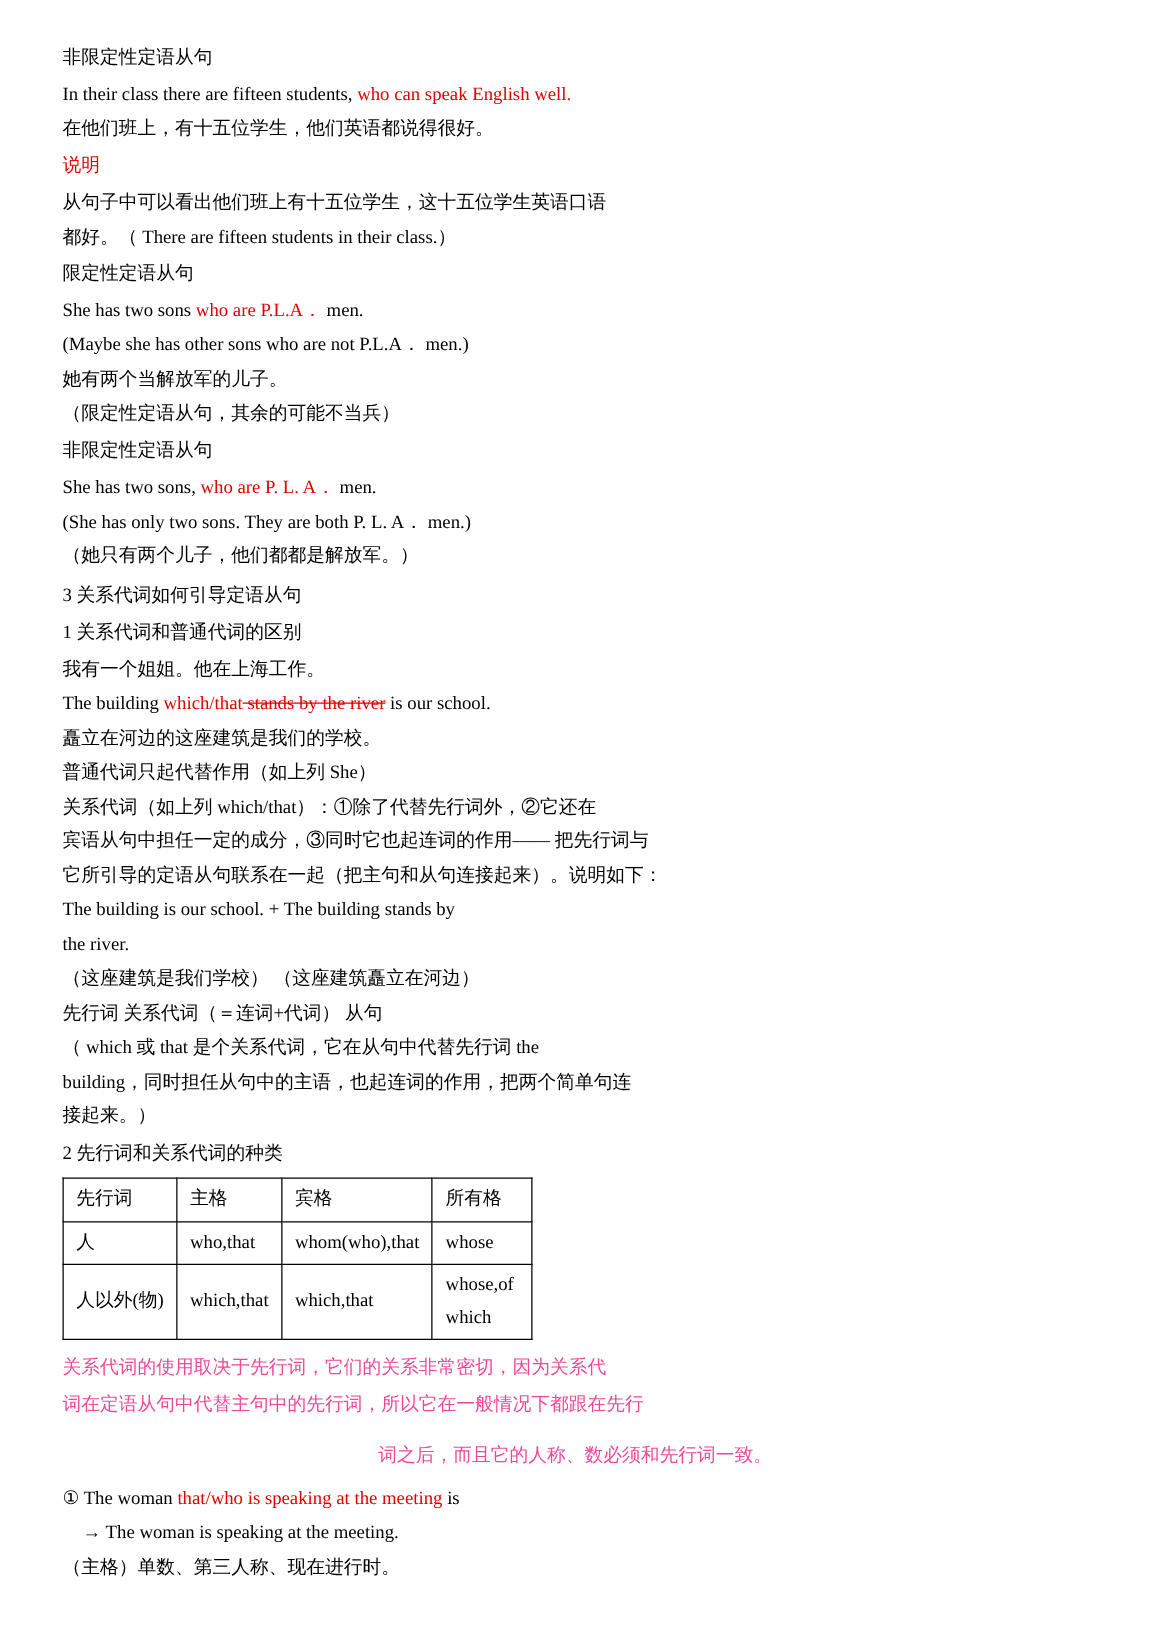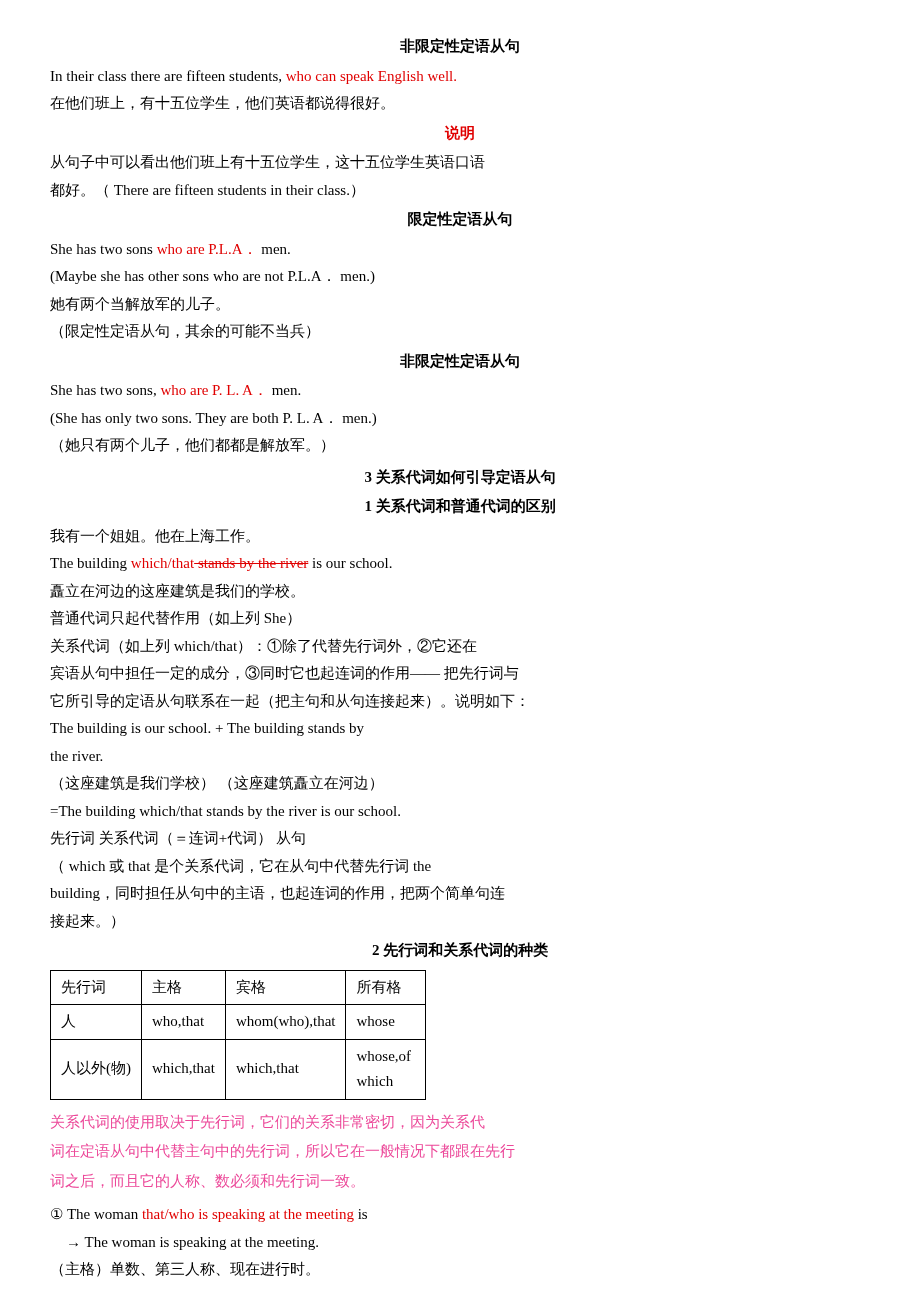--- a/index.html
+++ b/index.html
@@ -6,21 +6,21 @@
     body {
       background: #fff;
       font-family: "SimSun", "宋体", "Times New Roman", serif;
       font-size: 15px;
       color: #000;
       padding: 30px 50px;
       line-height: 1.7;
       width: 920px;
     }
     .red { color: #e00000; }
-    .section-title { font-weight: bold; margin: 4px 0; text-align: center; }
+    .section-title { font-weight: normal; margin: 4px 0; }
     p { margin: 2px 0; }
     .blue-para { color: #ec4899; margin: 8px 0 4px 0; }
     table {
       border-collapse: collapse;
       margin: 6px 0;
       padding-left: 20px;
     }
     table td, table th {
       border: 1px solid #000;
       padding: 4px 10px;
@@ -73,21 +73,20 @@
   </p>
 
   <p>矗立在河边的这座建筑是我们的学校。</p>
   <p>普通代词只起代替作用（如上列 She）</p>
   <p>关系代词（如上列 which/that）：①除了代替先行词外，②它还在</p>
   <p>宾语从句中担任一定的成分，③同时它也起连词的作用—— 把先行词与</p>
   <p>它所引导的定语从句联系在一起（把主句和从句连接起来）。说明如下：</p>
   <p>The building is our school. + The building stands by</p>
   <p>the river.</p>
   <p>（这座建筑是我们学校）   （这座建筑矗立在河边）</p>
-  <p>=The building which/that stands by the river is our school.</p>
   <p>先行词 关系代词（＝连词+代词）  从句</p>
   <p>（ which 或 that 是个关系代词，它在从句中代替先行词 the</p>
   <p>building，同时担任从句中的主语，也起连词的作用，把两个简单句连</p>
   <p>接起来。）</p>
 
   <p class="section-title">2 先行词和关系代词的种类</p>
 
   <table>
     <tbody>
         <tr>
@@ -109,21 +108,21 @@
       <td style="white-space: pre-line;">whose,of
 which</td>
     </tr>
   </tbody>
     </table>
 
   <p style="margin-top:10px;"></p>
 
   <p class="blue-para">关系代词的使用取决于先行词，它们的关系非常密切，因为关系代</p>
   <p class="blue-para" style="margin-top:0;">词在定语从句中代替主句中的先行词，所以它在一般情况下都跟在先行</p>
-  <p class="blue-para" style="margin-top:4px; margin-bottom:8px;">词之后，而且它的人称、数必须和先行词一致。</p>
+  <p class="blue-para" style="margin-top:16px; margin-bottom:8px;text-align:center;">词之后，而且它的人称、数必须和先行词一致。</p>
 
   <p>
     <span>① The woman</span><span class="red"> that/who is speaking at the meeting</span><span> is</span>
   </p>
   <p class="arrow">→ The woman is speaking at the meeting.</p>
   <p>（主格）单数、第三人称、现在进行时。</p>
 
 </div>
 
 </body></html>

